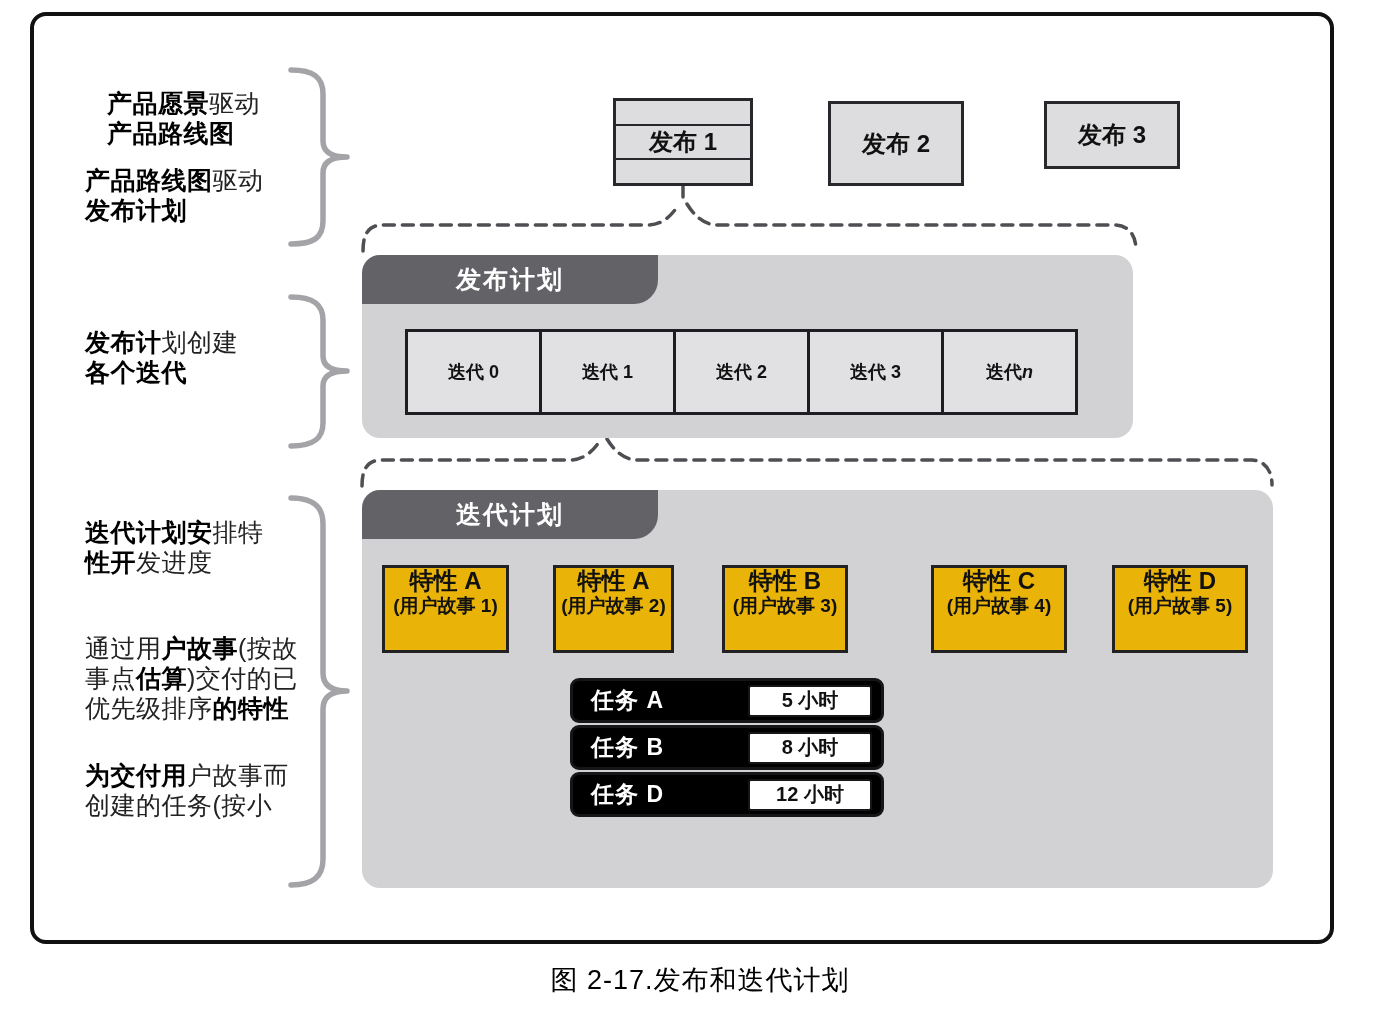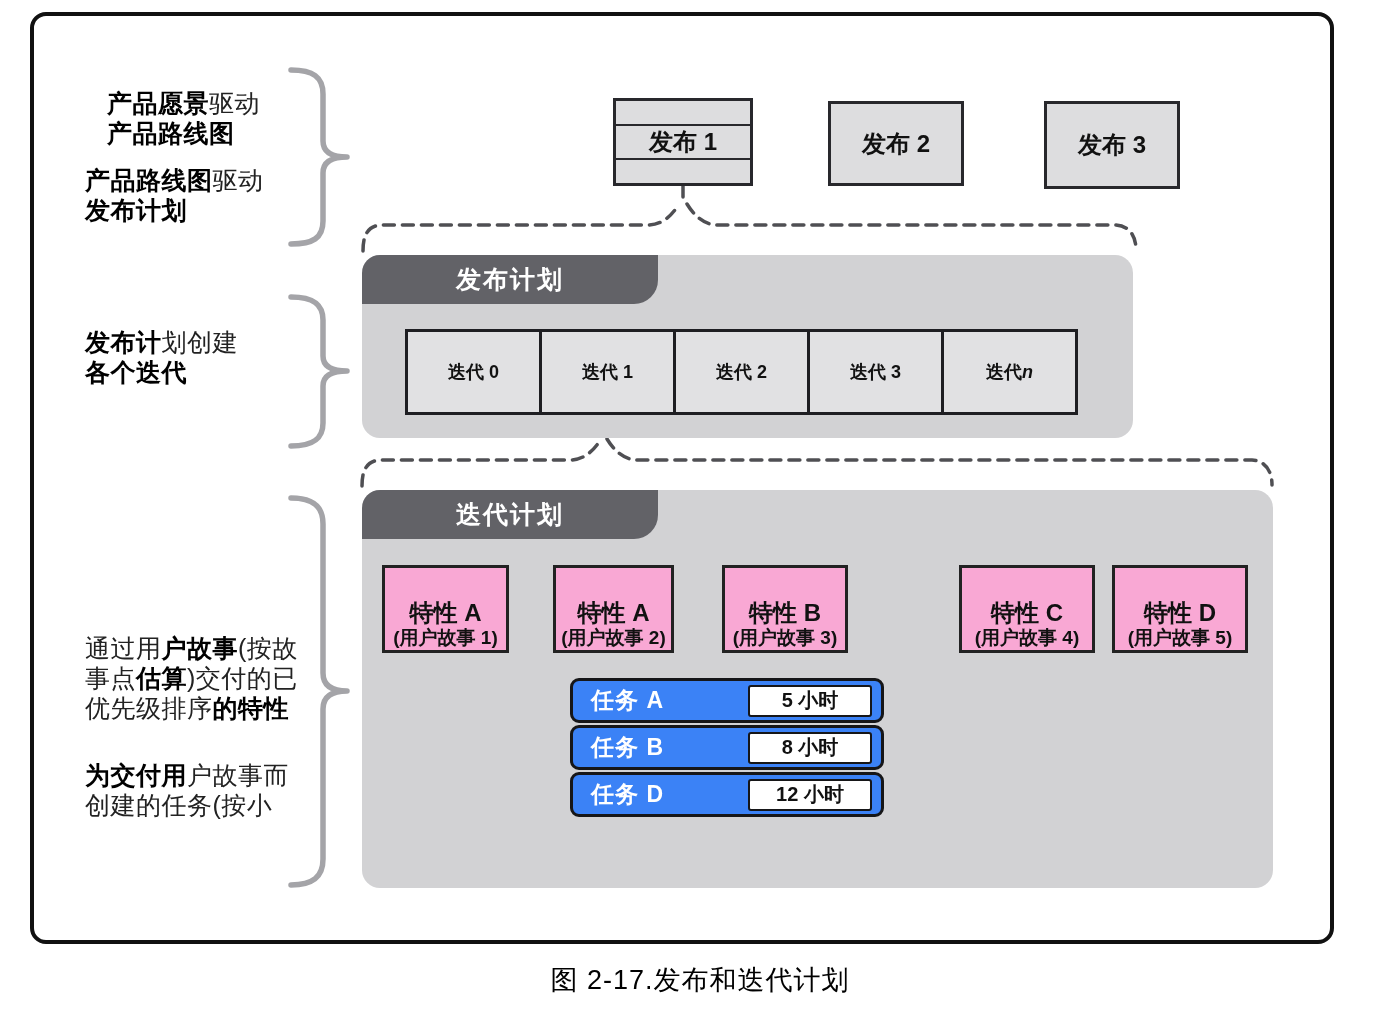--- a/index.html
+++ b/index.html
@@ -14,48 +14,48 @@
   .layer{left:0;top:0;width:1386px;height:1020px;pointer-events:none;}
   
   .relbox{box-sizing:border-box;background:#dddddf;border:3px solid #28282c;
           display:flex;align-items:center;justify-content:center;
           font-weight:700;font-size:24px;color:#111;}
   .r1{left:613px;top:98px;width:140px;height:88px;flex-direction:column;padding:0;align-items:stretch;}
   .r1 .strip{flex:0 0 25px;}
   .r1 .strip.mid{flex:0 0 32px;border-top:2.5px solid #28282c;border-bottom:2.5px solid #28282c;
                  display:flex;align-items:center;justify-content:center;}
   .r2{left:828px;top:101px;width:136px;height:85px;}
-  .r3{left:1044px;top:101px;width:136px;height:88px;}
+  .r3{left:1044px;top:101px;width:136px;height:68px;}
   
   .plan{background:#d2d2d4;border-radius:18px;}
   .rp{left:362px;top:255px;width:771px;height:183px;}
   .ip{left:362px;top:490px;width:911px;height:398px;}
   .tab{box-sizing:border-box;width:296px;height:49px;background:#626267;border-radius:18px 0 24px 0;
        display:flex;align-items:center;justify-content:center;color:#fff;font-weight:700;font-size:25px;letter-spacing:2px;}
   .tab-rp{left:362px;top:255px;}
   .tab-ip{left:362px;top:490px;}
   
   .iter-row{left:405px;top:329px;display:flex;}
   .iter-cell{box-sizing:border-box;width:137px;height:86px;background:#e1e1e3;border:3px solid #1e1e22;
              margin-left:-3px;display:flex;align-items:center;justify-content:center;
              font-weight:700;font-size:18px;color:#111;}
   .iter-cell:first-child{margin-left:0;}
   
-  .feat{box-sizing:border-box;background:#f9a8d4;border:3px solid #222;display:flex;flex-direction:column;
-        align-items:center;justify-content:flex-end;color:#111;height:88px;top:565px;}
+  .feat{box-sizing:border-box;background:#eab308;border:3px solid #222;display:flex;flex-direction:column;
+        align-items:center;justify-content:flex-start;color:#111;height:88px;top:565px;}
   .feat .fname{font-weight:700;font-size:24px;line-height:26px;}
   .feat .fstory{font-weight:700;font-size:19px;line-height:24px;white-space:nowrap;}
   .f1{left:382px;width:127px;}
   .f2{left:553px;width:121px;}
   .f3{left:722px;width:126px;}
-  .f4{left:959px;width:136px;}
+  .f4{left:931px;width:136px;}
   .f5{left:1112px;width:136px;}
   
   .tasks{left:570px;top:678px;width:314px;display:flex;flex-direction:column;gap:2px;}
-  .task-row{box-sizing:border-box;height:45px;background:#3b82f6;border:3px solid #161618;border-radius:9px;
+  .task-row{box-sizing:border-box;height:45px;background:#000000;border:3px solid #161618;border-radius:9px;
             display:flex;align-items:center;justify-content:space-between;padding:0 9px 0 18px;}
   .task-name{color:#fff;font-weight:700;font-size:23px;letter-spacing:1px;}
   .hour-box{box-sizing:border-box;width:124px;height:32px;background:#fff;border:2.5px solid #161618;border-radius:3px;
             display:flex;align-items:center;justify-content:center;font-weight:700;font-size:20px;color:#111;}
   
   .caption{left:7px;top:962px;width:1386px;text-align:center;font-weight:400;font-size:27px;color:#000;letter-spacing:1px;}
 </style>
 </head>
 <body>
 
@@ -67,20 +67,24 @@
     <div><b>产品愿景</b><span>驱动</span></div>
     <div><b>产品路线图</b></div>
   </div>
   <div class="abs note" style="left:85px;top:165px;">
     <div><b>产品路线图</b><span>驱动</span></div>
     <div><b>发布计划</b></div>
   </div>
   <div class="abs note" style="left:85px;top:327px;">
     <div><b>发布计</b><span>划创建</span></div>
     <div><b>各个迭代</b></div>
+  </div>
+  <div class="abs note" style="left:85px;top:517px;">
+    <div><b>迭代计划安</b><span>排特</span></div>
+    <div><b>性开</b><span>发进度</span></div>
   </div>
   <div class="abs note" style="left:85px;top:633px;">
     <div><span>通过用</span><b>户故事</b><span>(按故</span></div>
     <div><span>事点</span><b>估算</b><span>)交付的已</span></div>
     <div><span>优先级排序</span><b>的特性</b></div>
   </div>
   <div class="abs note" style="left:85px;top:760px;">
     <div><b>为交付用</b><span>户故事而</span></div>
     <div><span>创建的任务(按小</span></div>
   </div>

